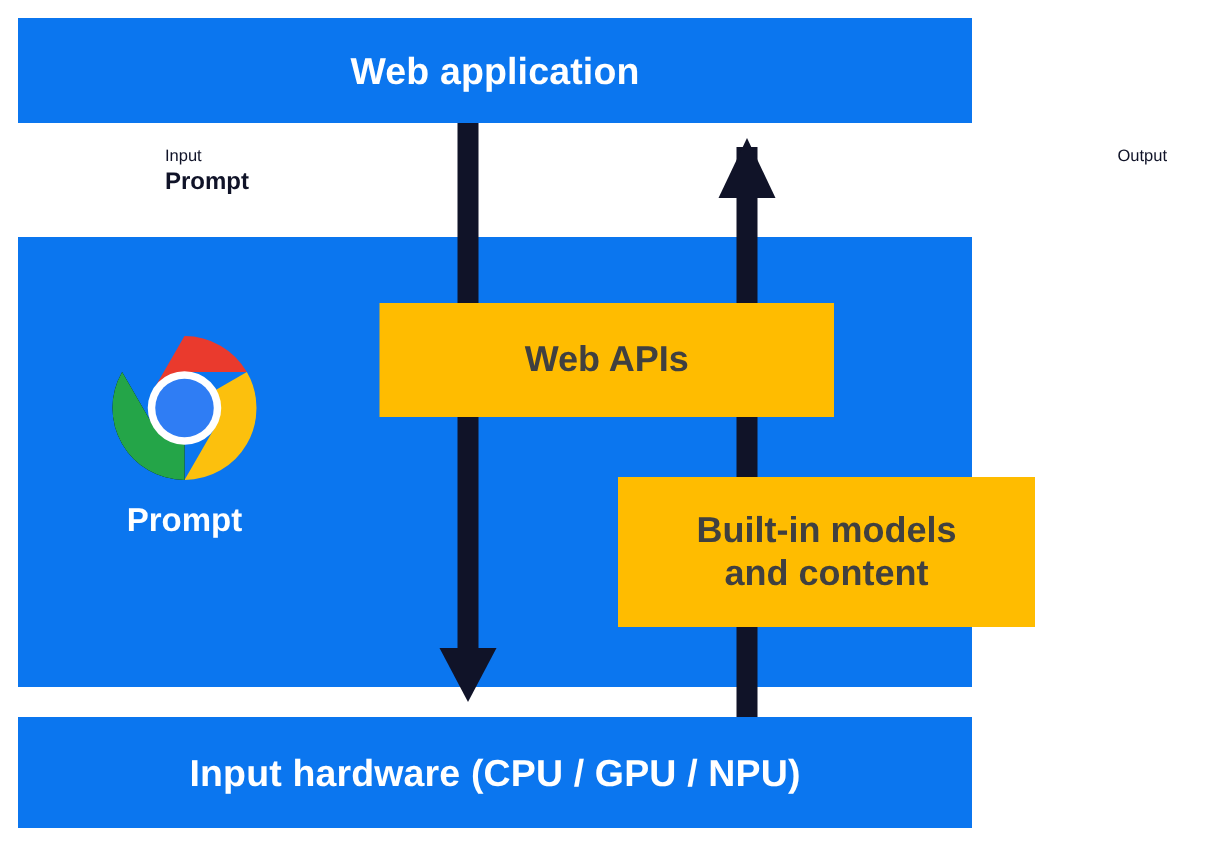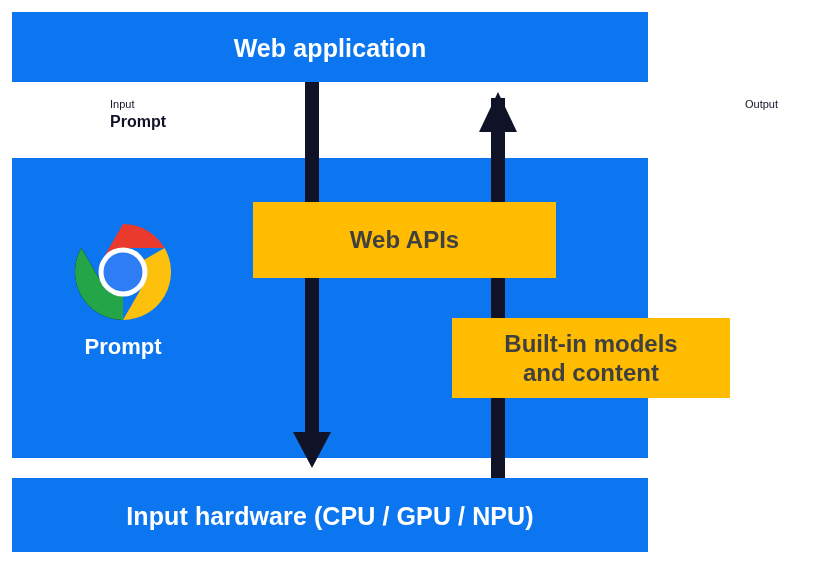--- a/index.html
+++ b/index.html
@@ -77,24 +77,24 @@
     line-height: 1.22;
   }
   #box-web-apis {
     left: 253px;
     top: 202px;
     width: 303px;
     height: 76px;
     font-size: 24px;
   }
   #box-builtin-models {
-    left: 452px;
+    left: 412px;
     top: 318px;
     width: 278px;
-    height: 80px;
+    height: 100px;
     font-size: 24px;
   }
 
   
   .io-group {
     position: absolute;
     color: #101328;
     line-height: 1.18;
   }
   #io-input {

